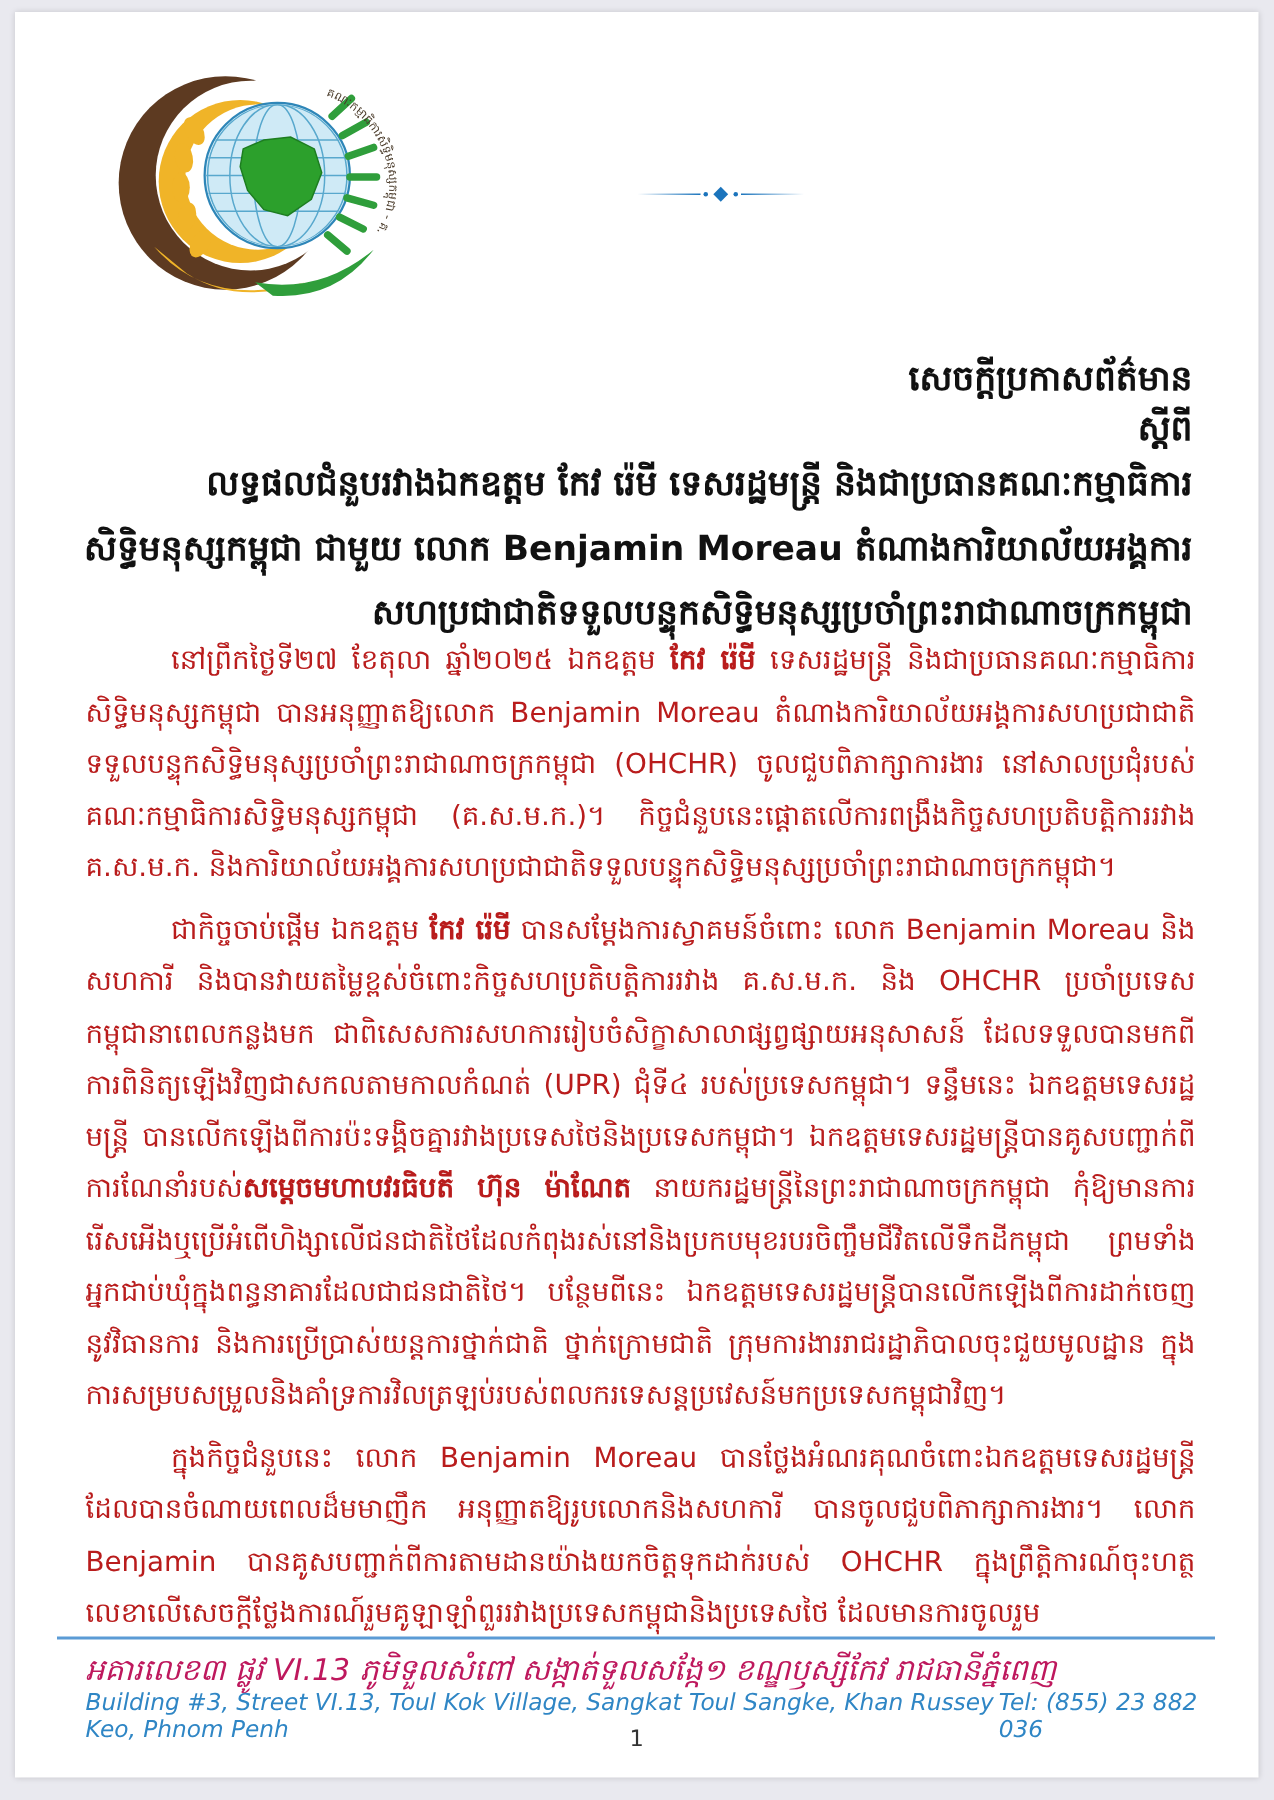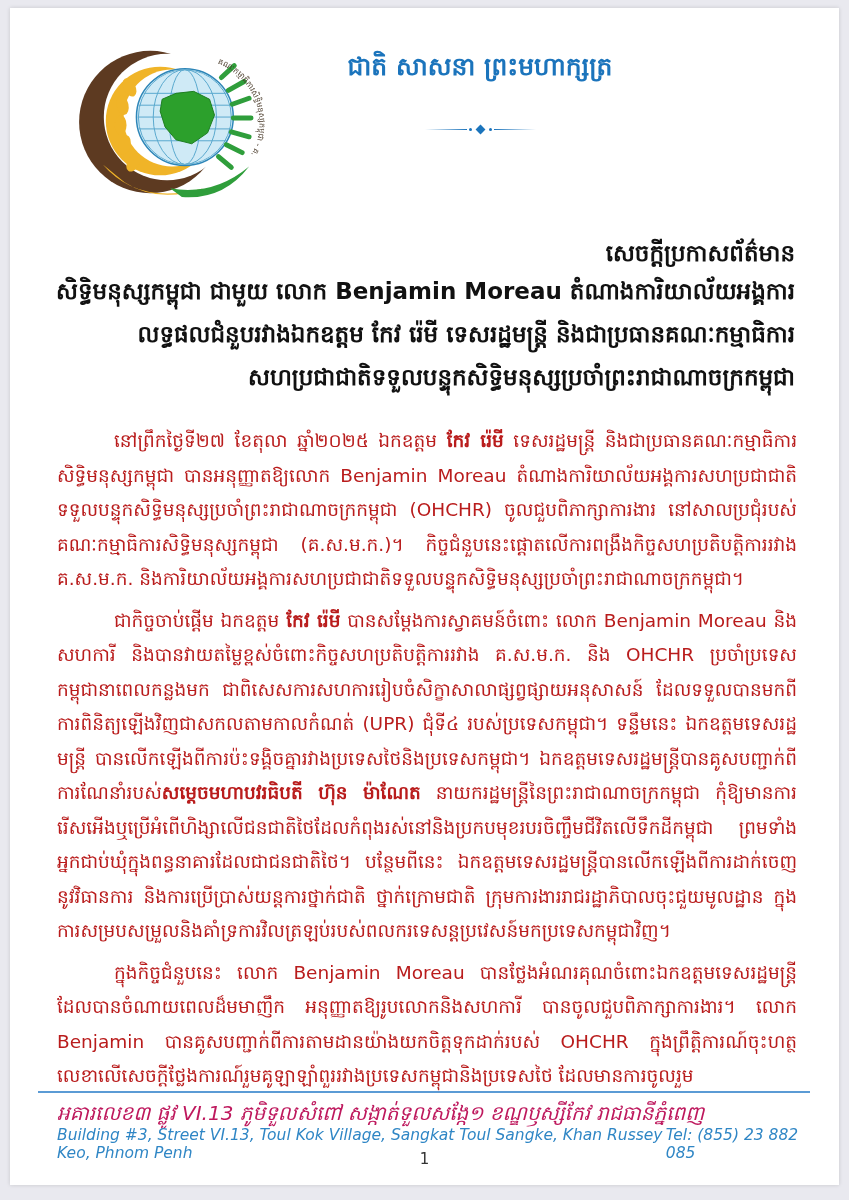--- a/index.html
+++ b/index.html
@@ -104,46 +104,46 @@
       </g>
 
       <path id="arcTextPath" d="M146,26 A64,64 0 0,1 180,118" fill="none"></path>
       <text font-size="8" fill="#4a3b2a">
         <textPath href="#arcTextPath">គណៈកម្មាធិការសិទ្ធិមនុស្សកម្ពុជា - គ.ស.ម.ក</textPath>
       </text>
     </svg>
   </div>
 
   <div class="kingdom-block">
-    <div>ជាតិ សាសនា ព្រះមហាក្សត្រ</div>
   </div>
 
   <div class="ornament">
     <span class="line"></span>
       <span class="dot"></span>
       <span class="gem"></span>
       <span class="dot"></span>
       <span class="line r"></span>
   </div>
 
 
   <div class="doc-title">
     <div class="t1">សេចក្តីប្រកាសព័ត៌មាន</div>
+    <div class="t2">ស្តីពី</div>
+    <div class="sub">លទ្ធផលជំនួបរវាងឯកឧត្តម កែវ រ៉េមី ទេសរដ្ឋមន្ត្រី និងជាប្រធានគណៈកម្មាធិការ</div>
     <div class="sub">សិទ្ធិមនុស្សកម្ពុជា ជាមួយ លោក Benjamin Moreau តំណាងការិយាល័យអង្គការ</div>
-    <div class="sub">លទ្ធផលជំនួបរវាងឯកឧត្តម កែវ រ៉េមី ទេសរដ្ឋមន្ត្រី និងជាប្រធានគណៈកម្មាធិការ</div>
     <div class="sub">សហប្រជាជាតិទទួលបន្ទុកសិទ្ធិមនុស្សប្រចាំព្រះរាជាណាចក្រកម្ពុជា</div>
   </div>
 
   <div class="body-text">
     <p><span>នៅព្រឹកថ្ងៃទី២៧ ខែតុលា ឆ្នាំ២០២៥ ឯកឧត្តម </span><span class="b">កែវ រ៉េមី</span><span> ទេសរដ្ឋមន្ត្រី និងជាប្រធានគណៈកម្មាធិការសិទ្ធិមនុស្សកម្ពុជា បានអនុញ្ញាតឱ្យលោក Benjamin Moreau តំណាងការិយាល័យអង្គការសហប្រជាជាតិទទួលបន្ទុកសិទ្ធិមនុស្សប្រចាំព្រះរាជាណាចក្រកម្ពុជា (OHCHR) ចូលជួបពិភាក្សាការងារ នៅសាលប្រជុំរបស់គណៈកម្មាធិការសិទ្ធិមនុស្សកម្ពុជា (គ.ស.ម.ក.)។ កិច្ចជំនួបនេះផ្តោតលើការពង្រឹងកិច្ចសហប្រតិបត្តិការរវាង គ.ស.ម.ក. និងការិយាល័យអង្គការសហប្រជាជាតិទទួលបន្ទុកសិទ្ធិមនុស្សប្រចាំព្រះរាជាណាចក្រកម្ពុជា។</span></p>
     <p><span>ជាកិច្ចចាប់ផ្ដើម ឯកឧត្តម </span><span class="b">កែវ រ៉េមី</span><span> បានសម្តែងការស្វាគមន៍ចំពោះ លោក Benjamin Moreau និងសហការី និងបានវាយតម្លៃខ្ពស់ចំពោះកិច្ចសហប្រតិបត្តិការរវាង គ.ស.ម.ក. និង OHCHR ប្រចាំប្រទេសកម្ពុជានាពេលកន្លងមក ជាពិសេសការសហការរៀបចំសិក្ខាសាលាផ្សព្វផ្សាយអនុសាសន៍ ដែលទទួលបានមកពីការពិនិត្យឡើងវិញជាសកលតាមកាលកំណត់ (UPR) ជុំទី៤ របស់ប្រទេសកម្ពុជា។ ទន្ទឹមនេះ ឯកឧត្តមទេសរដ្ឋមន្ត្រី បានលើកឡើងពីការប៉ះទង្គិចគ្នារវាងប្រទេសថៃនិងប្រទេសកម្ពុជា។ ឯកឧត្តមទេសរដ្ឋមន្ត្រីបានគូសបញ្ជាក់ពីការណែនាំរបស់</span><span class="b">សម្ដេចមហាបវរធិបតី ហ៊ុន ម៉ាណែត</span><span> នាយករដ្ឋមន្ត្រីនៃព្រះរាជាណាចក្រកម្ពុជា កុំឱ្យមានការរើសអើងឬប្រើអំពើហិង្សាលើជនជាតិថៃដែលកំពុងរស់នៅនិងប្រកបមុខរបរចិញ្ចឹមជីវិតលើទឹកដីកម្ពុជា ព្រមទាំងអ្នកជាប់ឃុំក្នុងពន្ធនាគារដែលជាជនជាតិថៃ។ បន្ថែមពីនេះ ឯកឧត្តមទេសរដ្ឋមន្ត្រីបានលើកឡើងពីការដាក់ចេញនូវវិធានការ និងការប្រើប្រាស់យន្តការថ្នាក់ជាតិ ថ្នាក់ក្រោមជាតិ ក្រុមការងាររាជរដ្ឋាភិបាលចុះជួយមូលដ្ឋាន ក្នុងការសម្របសម្រួលនិងគាំទ្រការវិលត្រឡប់របស់ពលករទេសន្តប្រវេសន៍មកប្រទេសកម្ពុជាវិញ។</span></p>
     <p><span>ក្នុងកិច្ចជំនួបនេះ លោក Benjamin Moreau បានថ្លែងអំណរគុណចំពោះឯកឧត្តមទេសរដ្ឋមន្ត្រី ដែលបានចំណាយពេលដ៏មមាញឹក អនុញ្ញាតឱ្យរូបលោកនិងសហការី បានចូលជួបពិភាក្សាការងារ។ លោក Benjamin បានគូសបញ្ជាក់ពីការតាមដានយ៉ាងយកចិត្តទុកដាក់របស់ OHCHR ក្នុងព្រឹត្តិការណ៍ចុះហត្ថលេខាលើសេចក្តីថ្លែងការណ៍រួមគូឡាឡាំពួររវាងប្រទេសកម្ពុជានិងប្រទេសថៃ ដែលមានការចូលរួម</span></p>
   </div>
 
   <div class="footer-divider"></div>
   <div class="footer-khmer">អគារលេខ៣ ផ្លូវ VI.13 ភូមិទួលសំពៅ សង្កាត់ទួលសង្កែ១ ខណ្ឌឫស្សីកែវ រាជធានីភ្នំពេញ</div>
   <div class="footer-row">
     <span>Building #3, Street VI.13, Toul Kok Village, Sangkat Toul Sangke, Khan Russey Keo, Phnom Penh</span>
-    <span>Tel: (855) 23 882 085</span>
+    <span>Tel: (855) 23 882 036</span>
   </div>
   <div class="page-number">1</div>
 
 </div>
 
 </body></html>

